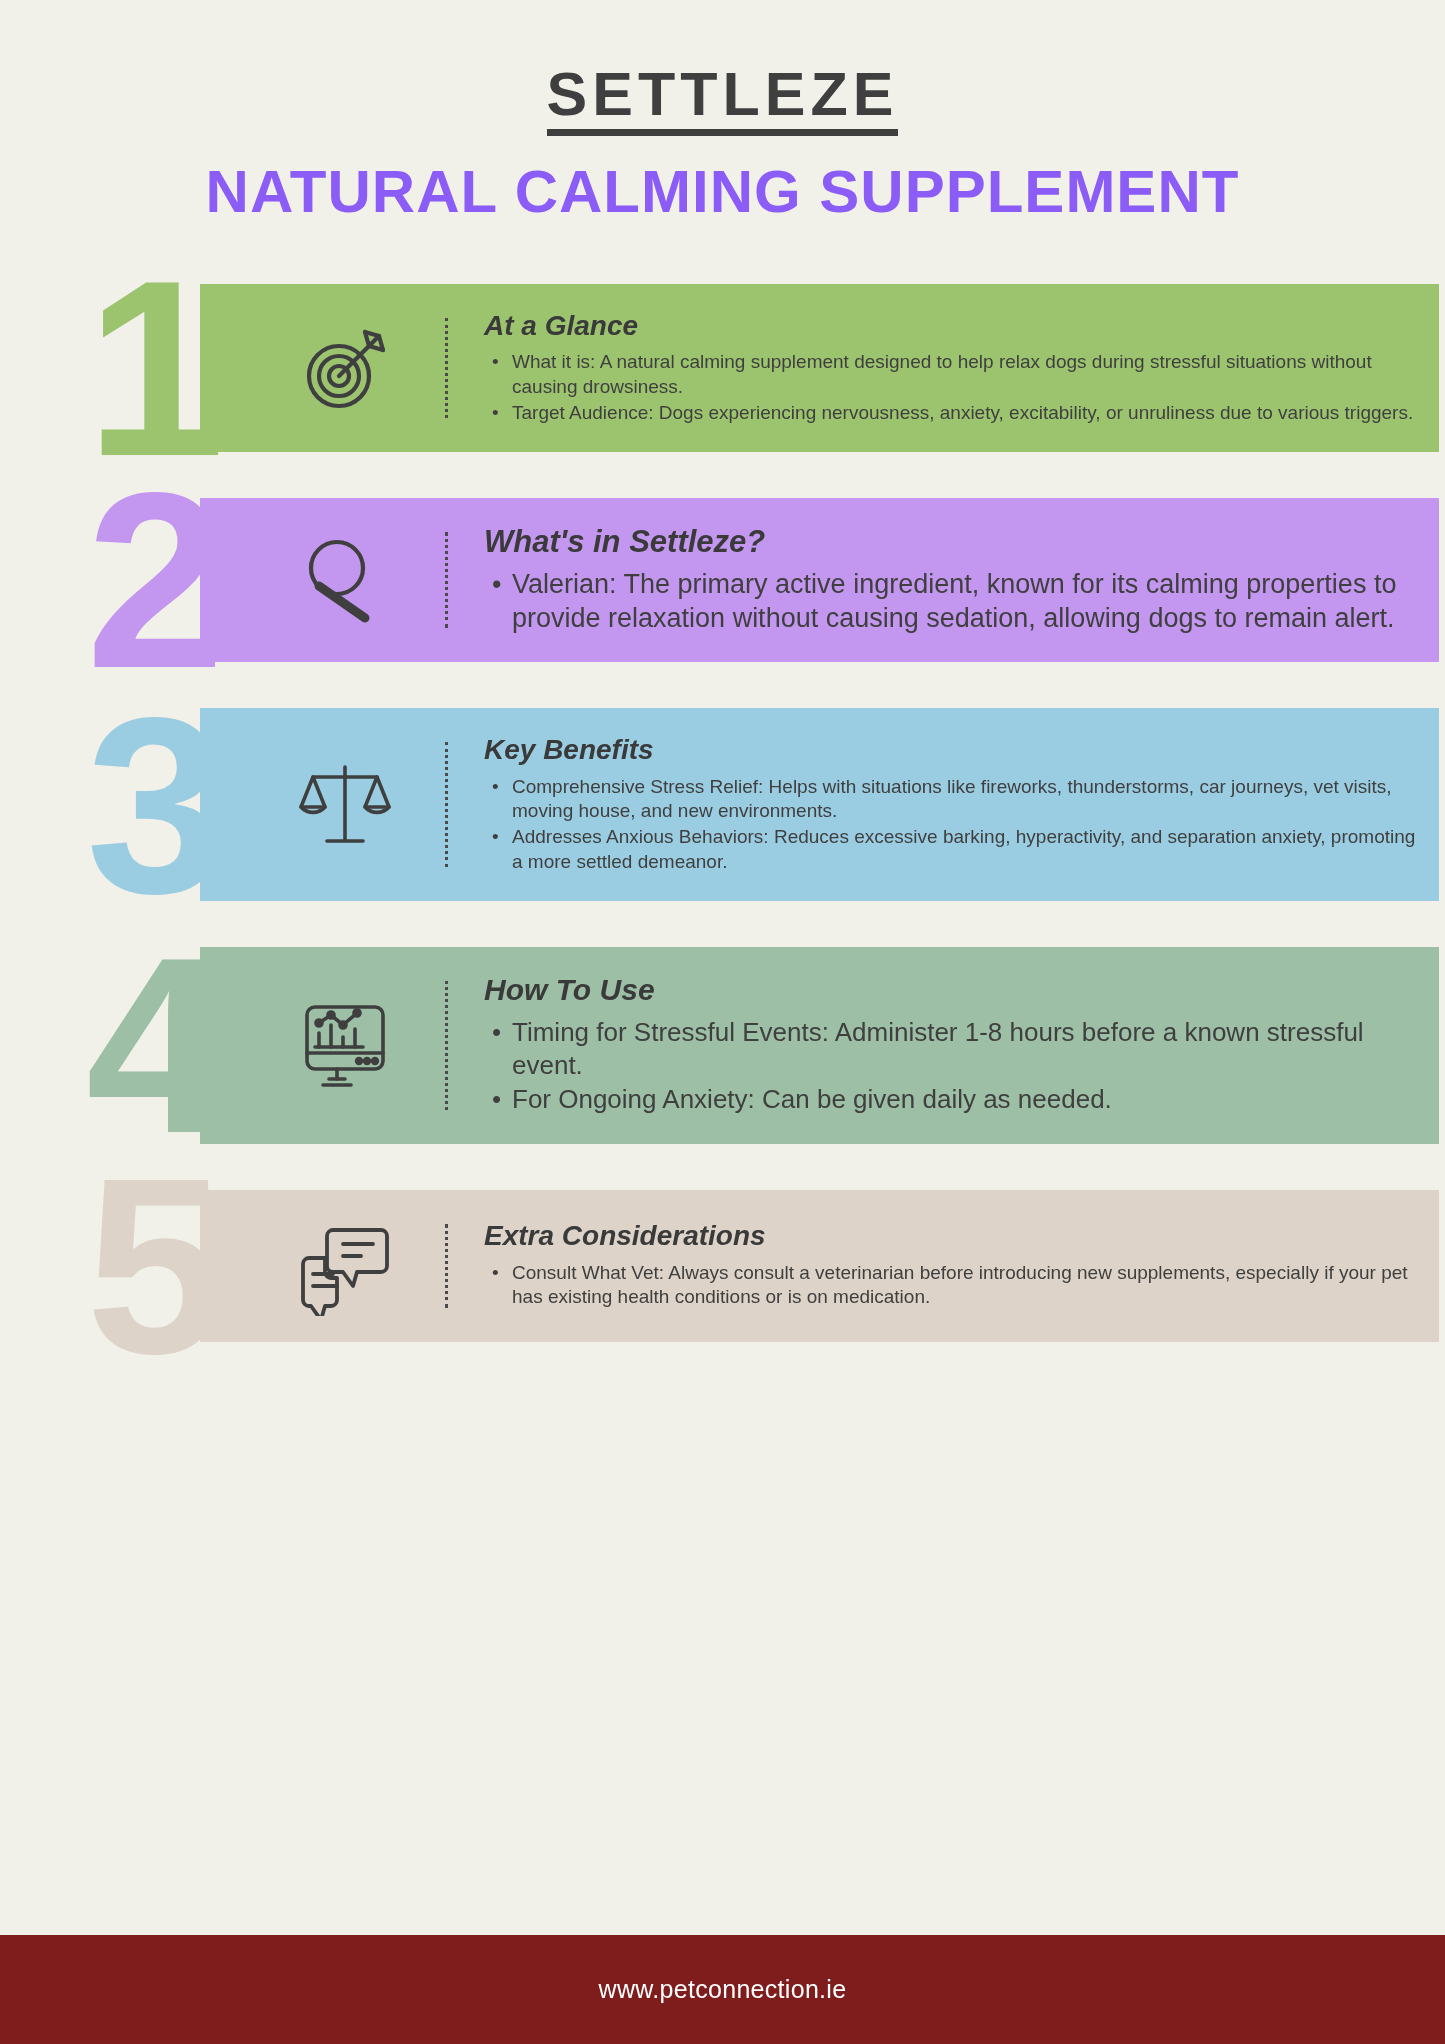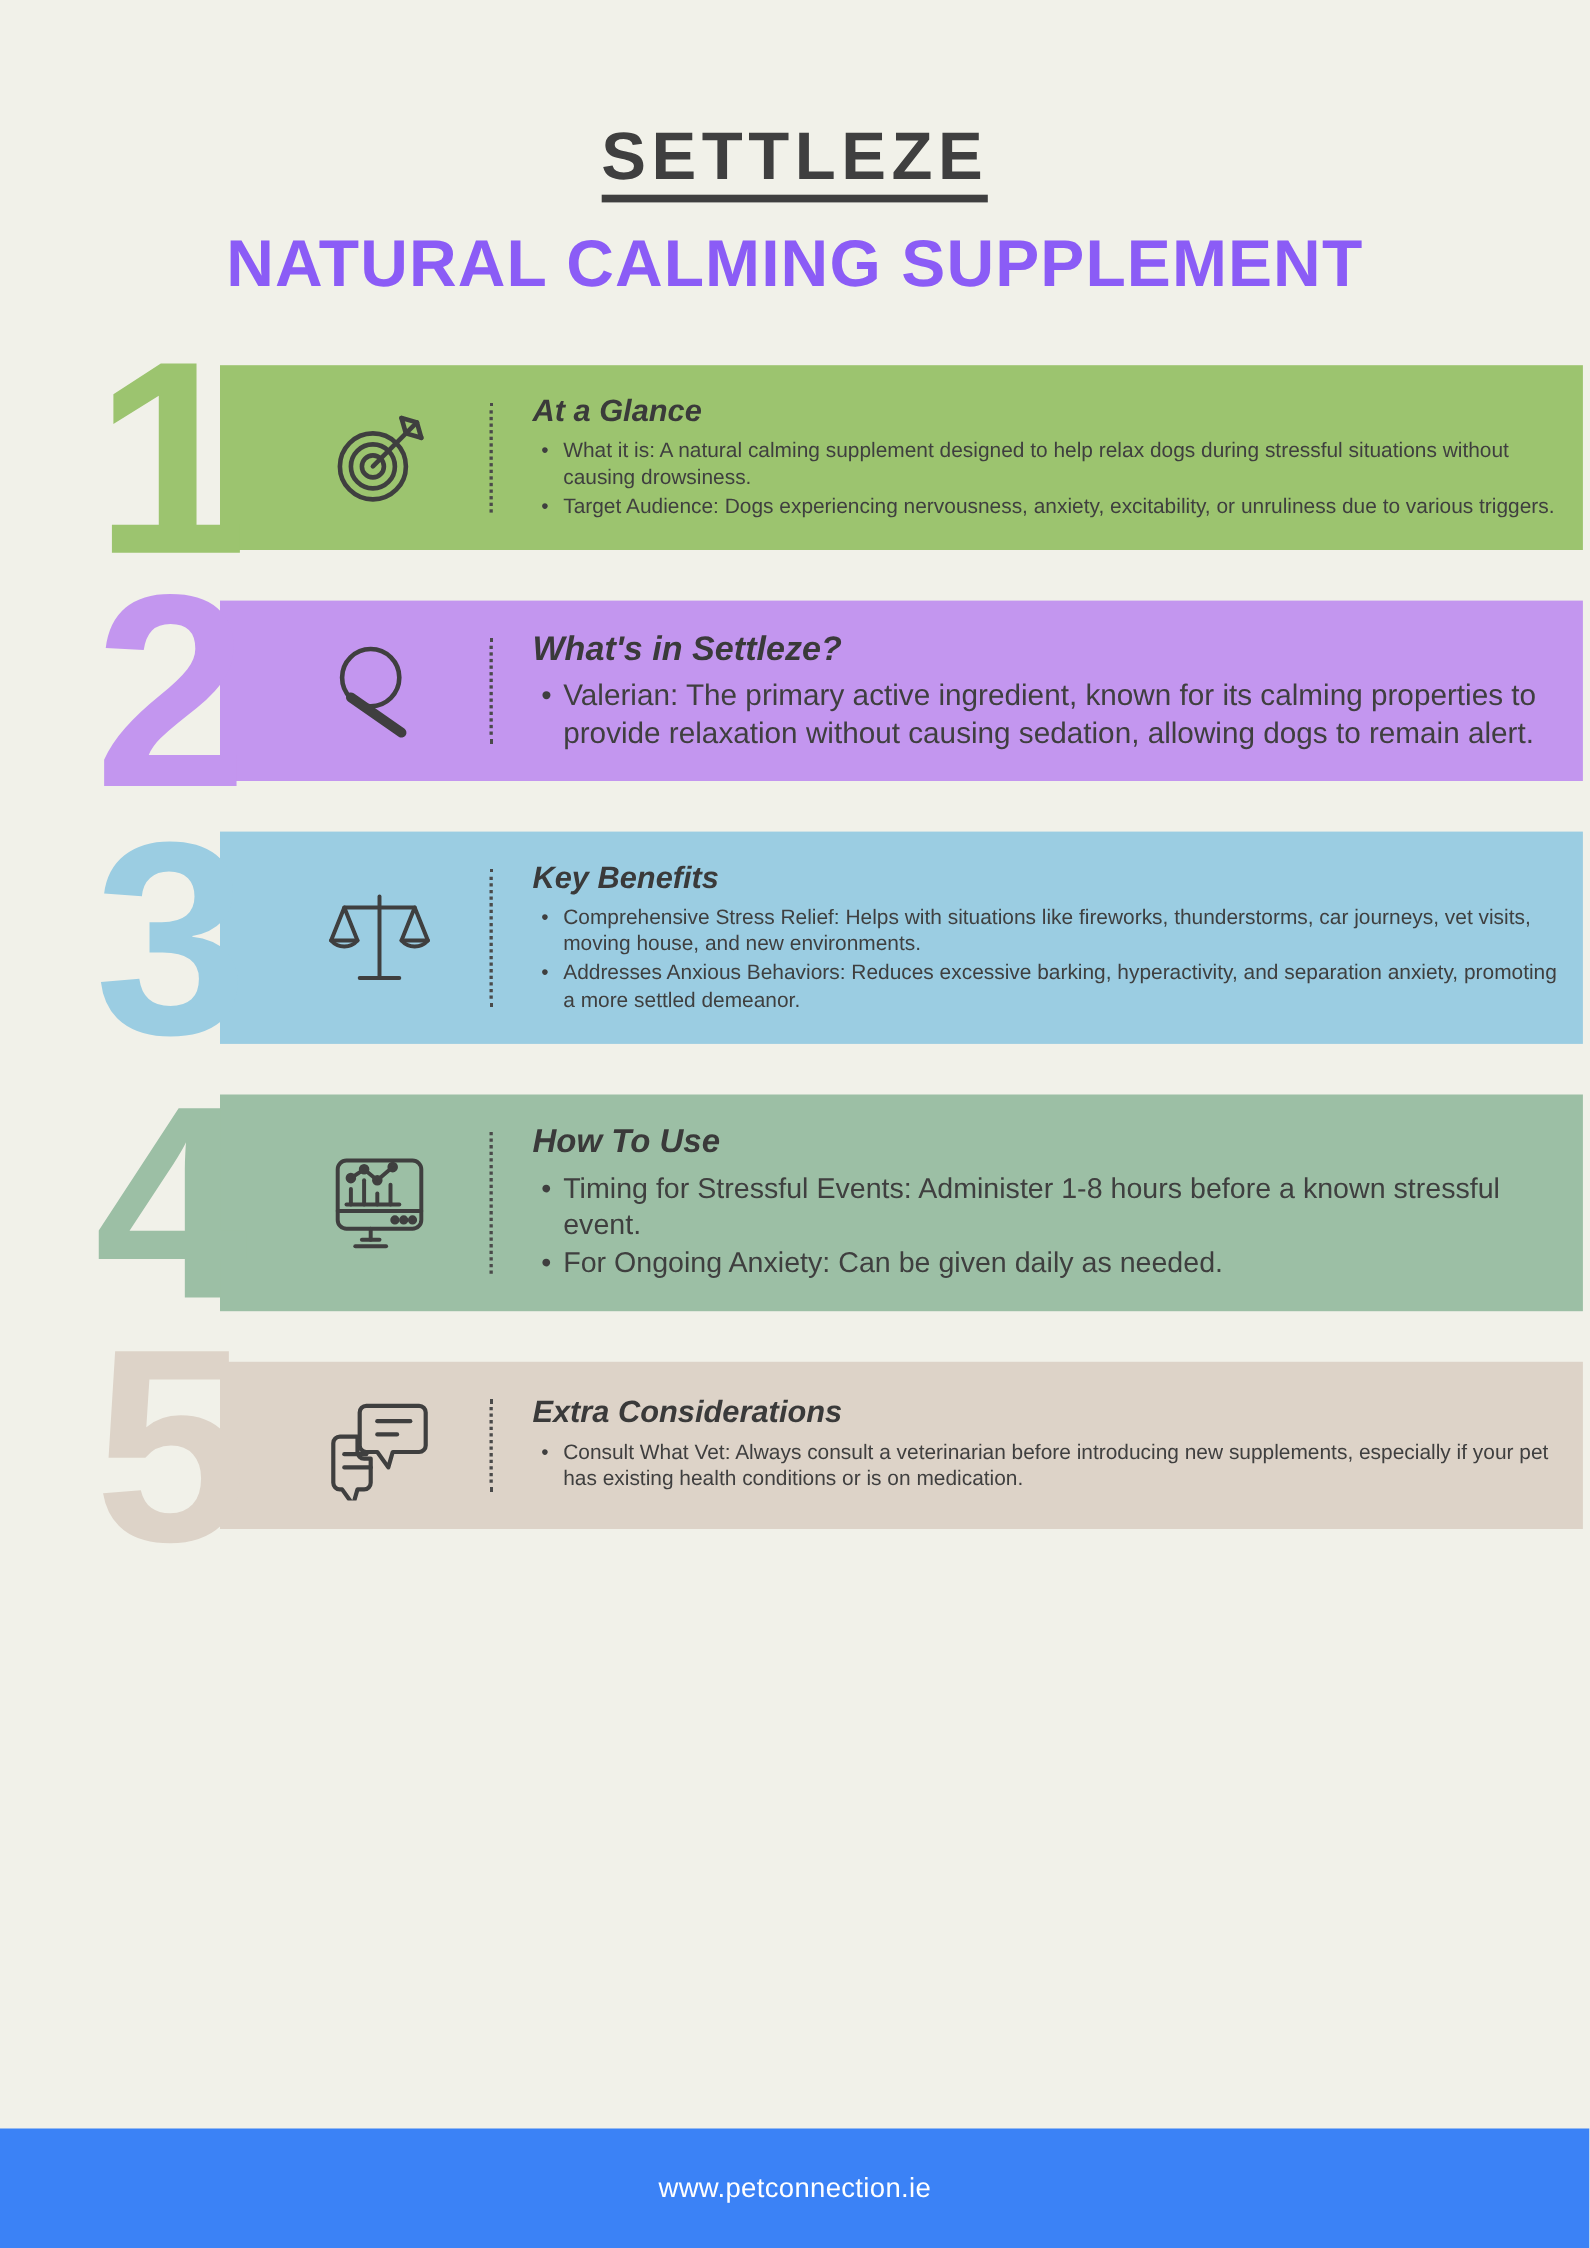--- a/index.html
+++ b/index.html
@@ -12,21 +12,21 @@
     background: #f1f1e9;
     font-family: "Liberation Sans", sans-serif;
     color: #3f3f3f;
     overflow: hidden;
     position: relative;
   }
 
   
   .header {
     text-align: center;
-    padding-top: 112px;
+    padding-top: 64px;
   }
   .brand {
     font-size: 61px;
     font-weight: bold;
     letter-spacing: 5px;
     color: #3f3f3f;
     display: inline-block;
     border-bottom: 7px solid #3f3f3f;
     padding-bottom: 4px;
     line-height: 1.0;
@@ -133,21 +133,21 @@
 
   .gap { height: 46px; }
 
   
   .footer {
     position: absolute;
     left: 0;
     bottom: 0;
     width: 100%;
     height: 109px;
-    background: #3b82f6;
+    background: #7f1d1d;
     display: flex;
     align-items: center;
     justify-content: center;
   }
   .footer-text {
     color: #ffffff;
     font-size: 25px;
     letter-spacing: 0.3px;
   }
   svg { display: block; }

